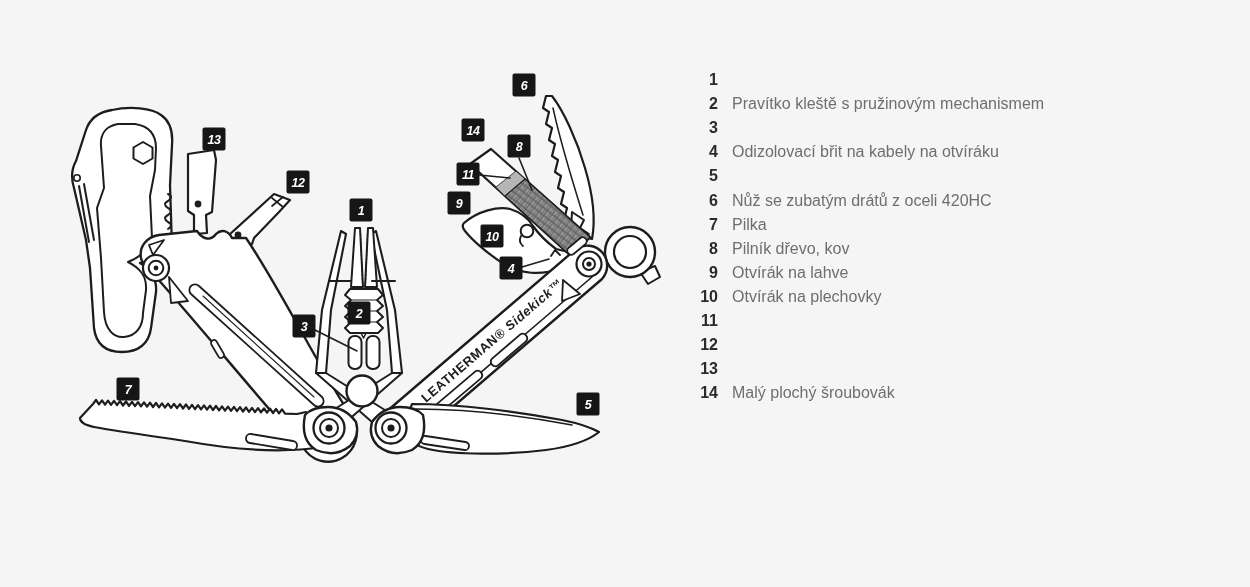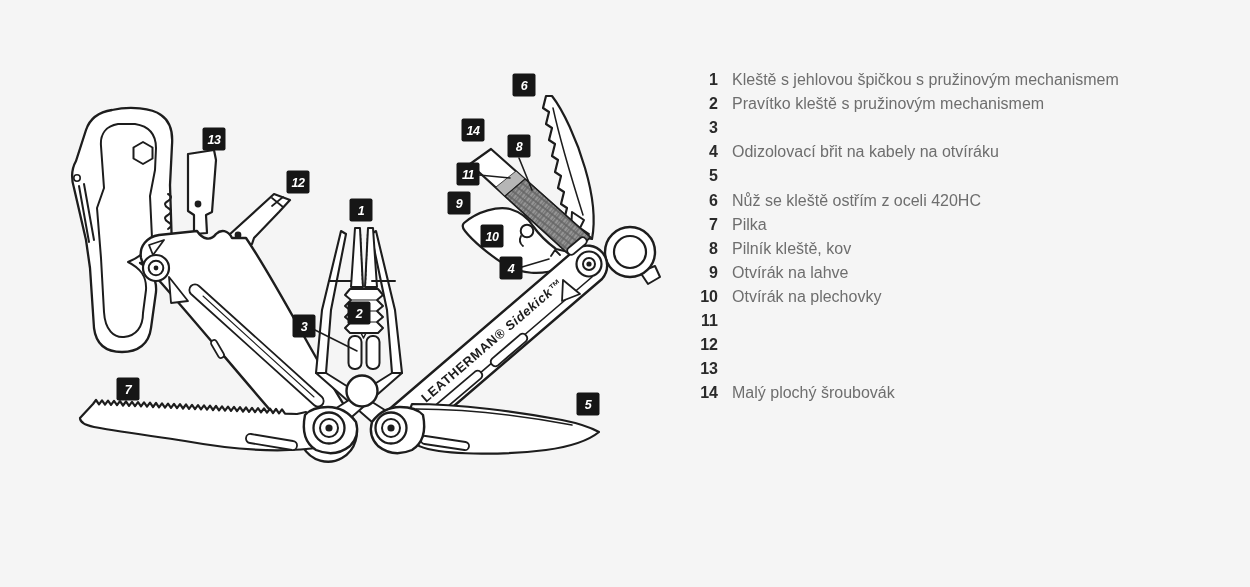--- a/index.html
+++ b/index.html
@@ -212,21 +212,20 @@
       <div class="callout" style="left: 459px; top: 203px;">9</div>
       <div class="callout" style="left: 492px; top: 236px;">10</div>
       <div class="callout" style="left: 468px; top: 174px;">11</div>
       <div class="callout" style="left: 298px; top: 182px;">12</div>
       <div class="callout" style="left: 214px; top: 139px;">13</div>
       <div class="callout" style="left: 473px; top: 130px;">14</div>
     </div>
 <div id="legend" class="legend">
   <div class="legend-row">
     <span class="legend-num">1</span>
-    <span class="legend-label">Kleště s jehlovou špičkou s pružinovým mechanismem</span>
   </div>
 
   <div class="legend-row">
     <span class="legend-num">2</span>
     <span class="legend-label">Pravítko kleště s pružinovým mechanismem</span>
   </div>
 
   <div class="legend-row">
     <span class="legend-num">3</span>
   </div>
@@ -235,31 +234,31 @@
     <span class="legend-num">4</span>
     <span class="legend-label">Odizolovací břit na kabely na otvíráku</span>
   </div>
 
   <div class="legend-row">
     <span class="legend-num">5</span>
   </div>
 
   <div class="legend-row">
     <span class="legend-num">6</span>
-    <span class="legend-label">Nůž se kleště ostřím z oceli 420HC</span>
+    <span class="legend-label">Nůž se zubatým drátů z oceli 420HC</span>
   </div>
 
   <div class="legend-row">
     <span class="legend-num">7</span>
     <span class="legend-label">Pilka</span>
   </div>
 
   <div class="legend-row">
     <span class="legend-num">8</span>
-    <span class="legend-label">Pilník kleště, kov</span>
+    <span class="legend-label">Pilník dřevo, kov</span>
   </div>
 
   <div class="legend-row">
     <span class="legend-num">9</span>
     <span class="legend-label">Otvírák na lahve</span>
   </div>
 
   <div class="legend-row">
     <span class="legend-num">10</span>
     <span class="legend-label">Otvírák na plechovky</span>

